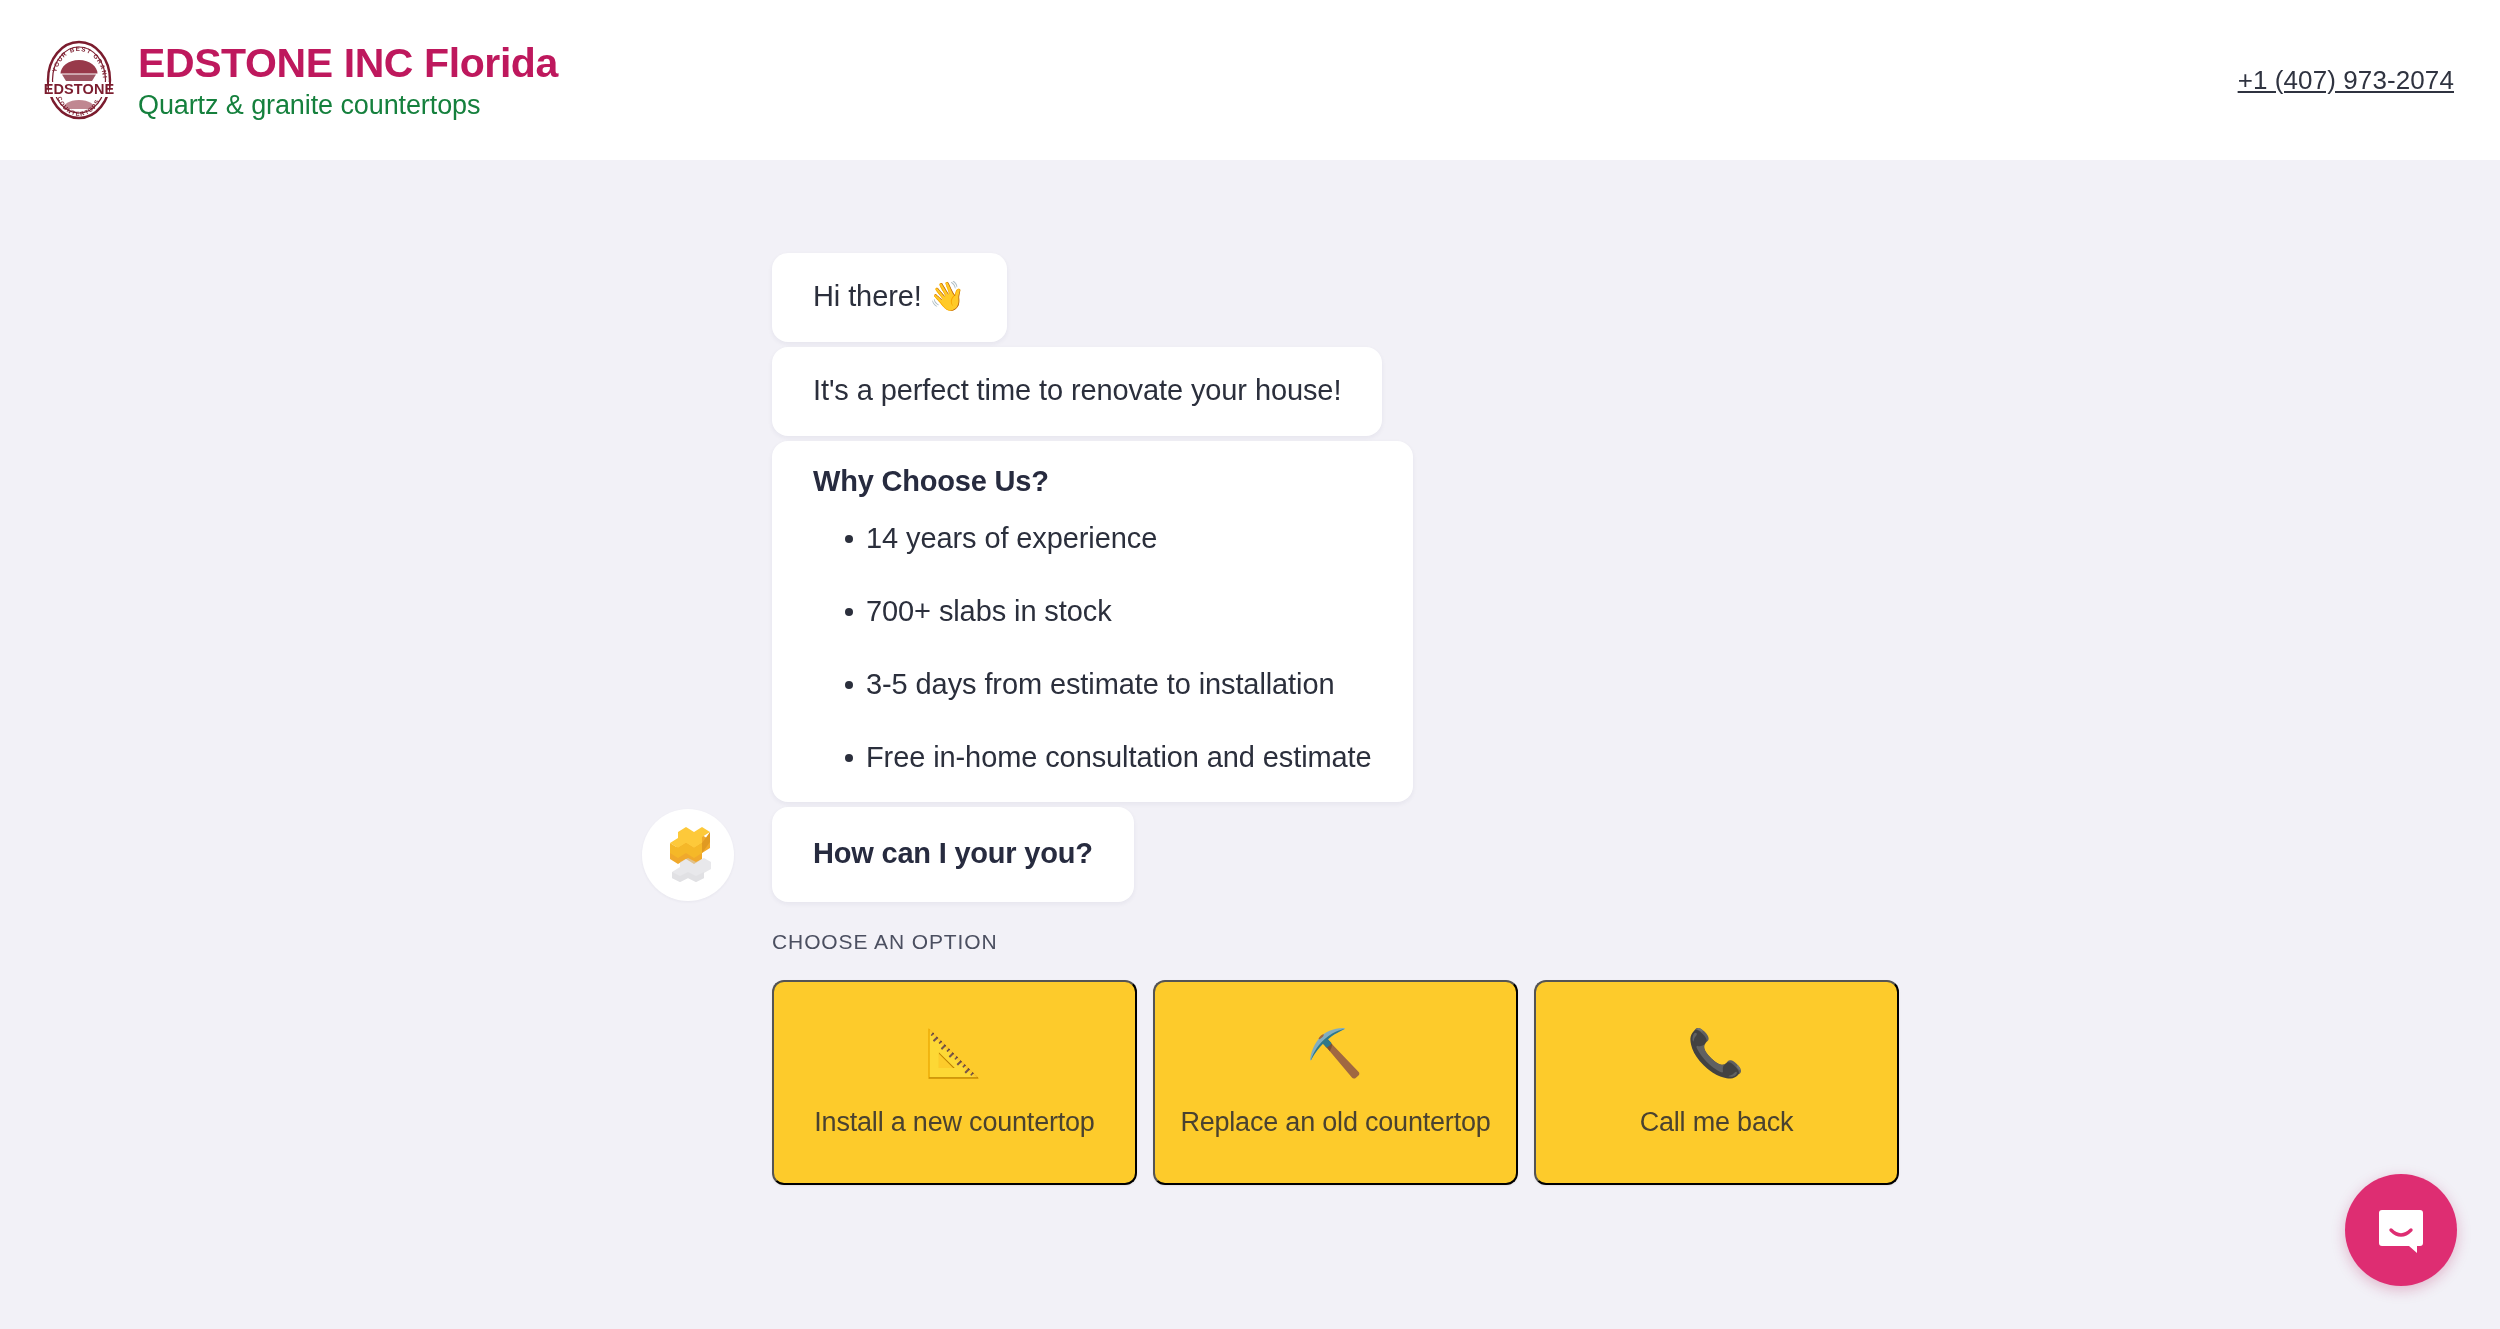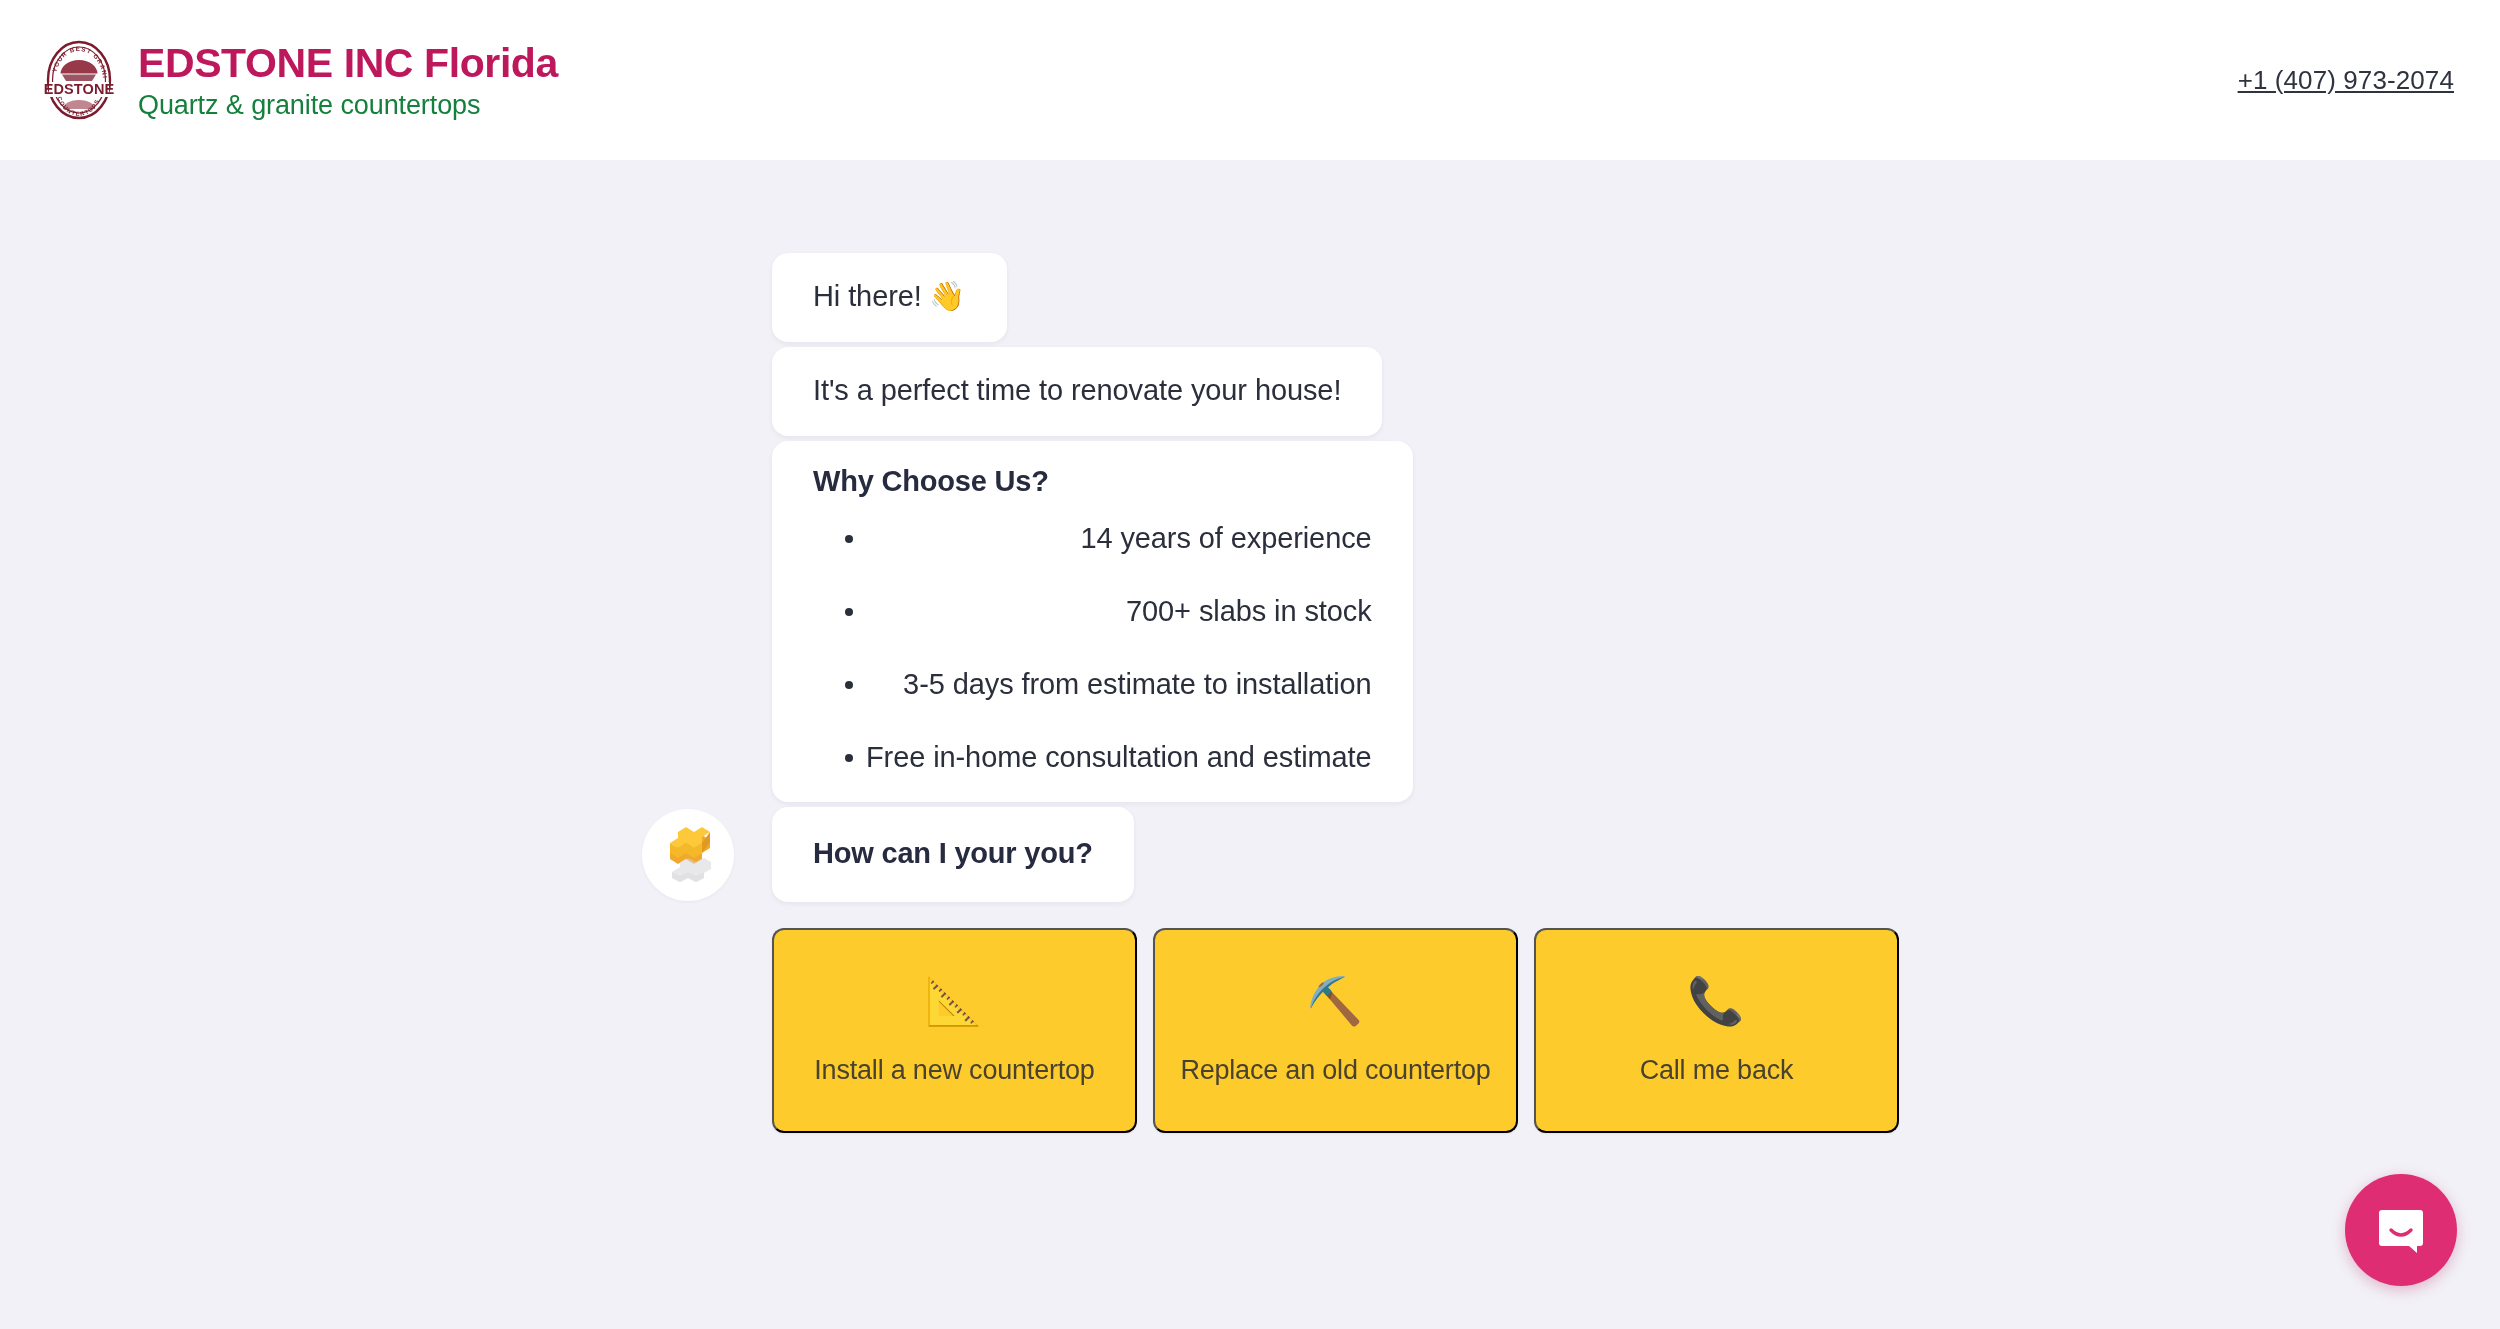--- a/index.html
+++ b/index.html
@@ -122,21 +122,20 @@
 
   .bubble-list li {
     position: relative;
     font-size: 29px;
     line-height: 1.0;
     color: #2b2f3c;
     letter-spacing: -0.1px;
     padding-left: 53px;
     margin-bottom: 44px;
     white-space: nowrap;
-    text-align: right;
   }
 
   .bubble-list li:last-child { margin-bottom: 4px; }
 
   .bubble-list li::before {
     content: "";
     position: absolute;
     left: 32px;
     top: 11px;
     width: 8px;
@@ -311,20 +310,21 @@
             <path d="M30 63 L38 58 L38 53 L46 49 L54 53 L62 49 L69 53 L69 60 L62 64 L62 69 L54 73 L46 69 L38 73 L30 69 Z" fill="#d5d5da"></path>
             <path d="M30 63 L38 67 L46 63 L54 67 L62 63 L62 69 L54 73 L46 69 L38 73 L30 69 Z" fill="#c8c8ce"></path>
           </g>
         </svg>
       </div>
       <div class="bubble prompt">
         <div class="bubble-text">How can I your you?</div>
       </div>
     </div>
 
+    <div class="options-label">CHOOSE AN OPTION</div>
 
     <div class="options-row">
 
       <button class="option-card">
         <span class="option-icon">📐</span>
         <span class="option-label">Install a new countertop</span>
       </button>
 
       <button class="option-card">
         <span class="option-icon">⛏️</span>

